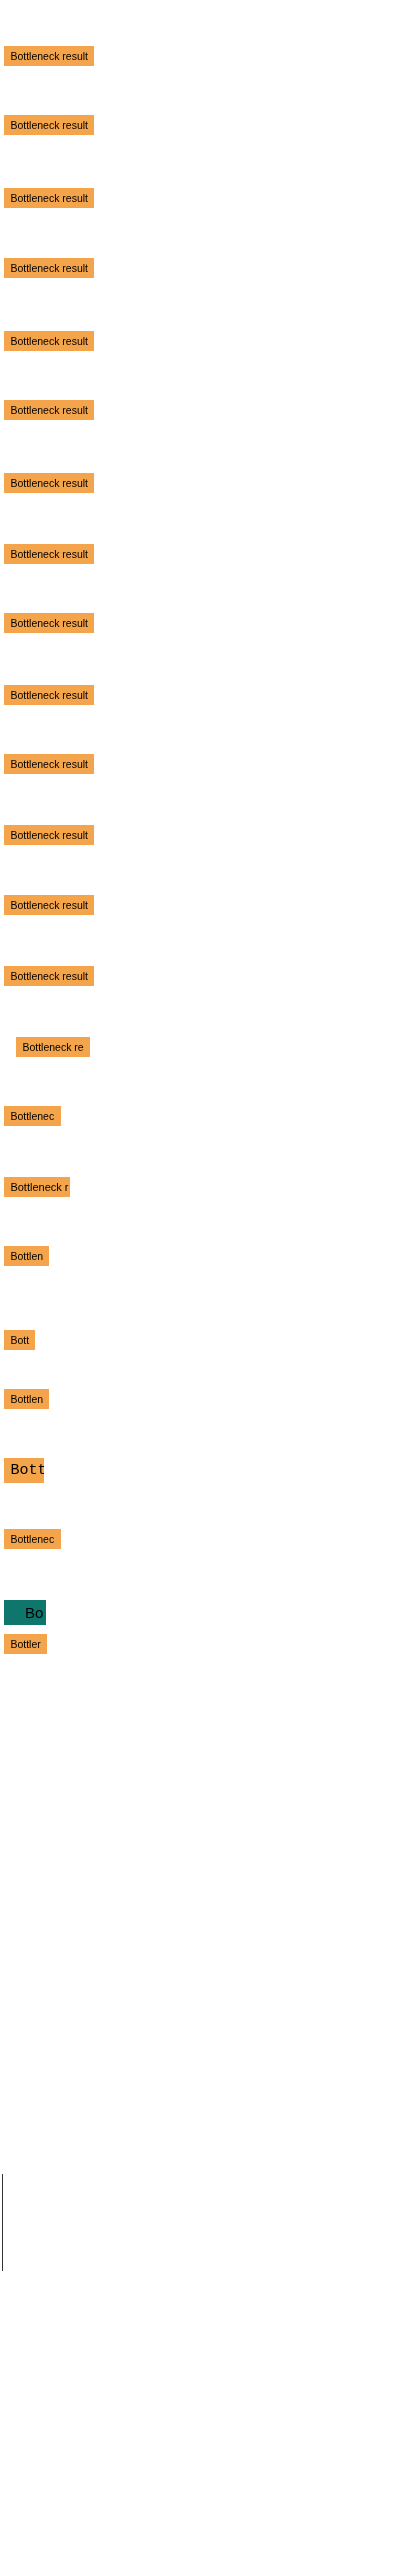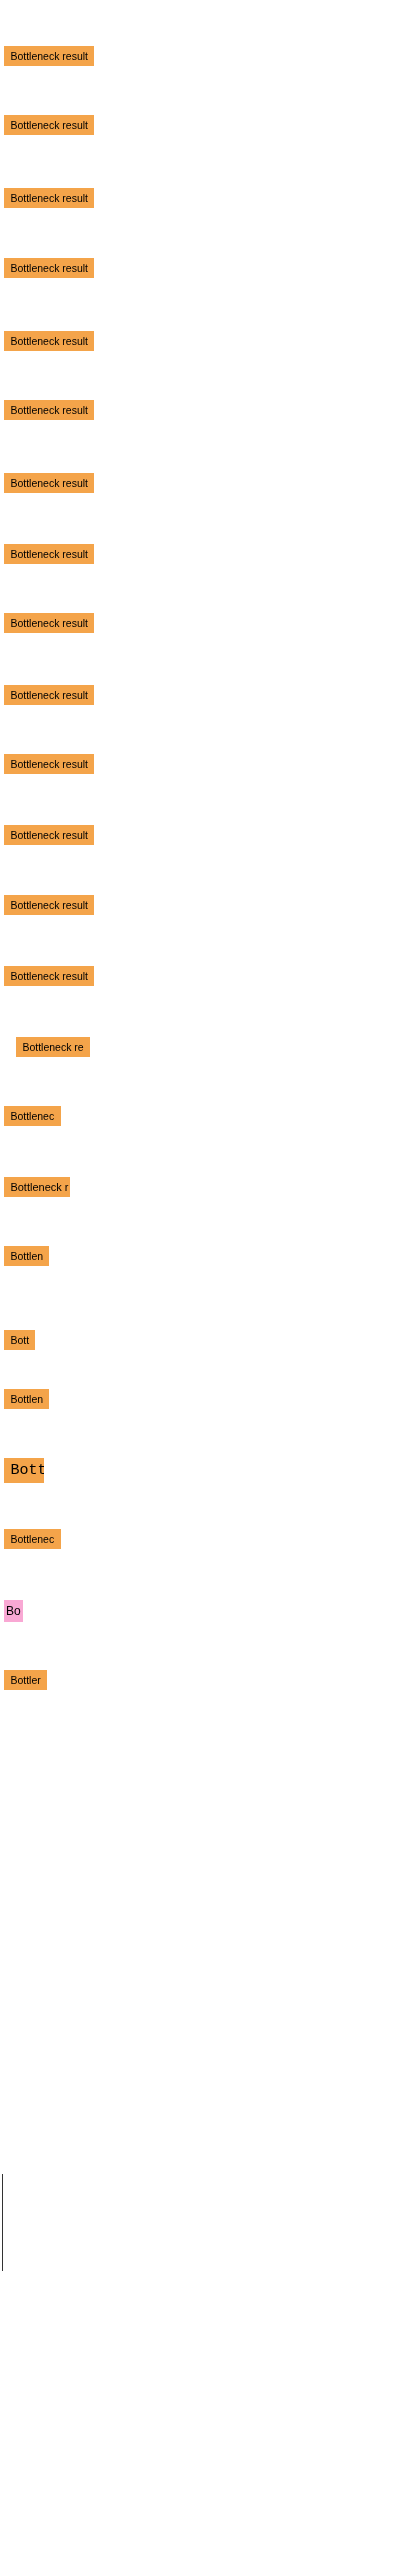--- a/index.html
+++ b/index.html
@@ -47,20 +47,20 @@
       <div style="position: absolute; top: 895px; left: 4px;"><span style="display: inline-block; background-color: rgb(244, 164, 74); color: rgb(0, 0, 0); font-size: 10.5px; padding: 4px 6.4px; max-width: 97px; overflow: hidden; white-space: nowrap;">Bottleneck result</span></div>
       <div style="position: absolute; top: 966px; left: 4px;"><span style="display: inline-block; background-color: rgb(244, 164, 74); color: rgb(0, 0, 0); font-size: 10.5px; padding: 4px 6.4px; max-width: 97px; overflow: hidden; white-space: nowrap;">Bottleneck result</span></div>
       <div style="position: absolute; top: 1037px; left: 16px; text-decoration: underline;"><span style="display: inline-block; background-color: rgb(244, 164, 74); color: rgb(0, 0, 0); font-size: 10.5px; padding: 4px 6.4px; max-width: 76px; overflow: hidden; white-space: nowrap;">Bottleneck re</span></div>
       <div style="position: absolute; top: 1106px; left: 4px;"><span style="display: inline-block; background-color: rgb(244, 164, 74); color: rgb(0, 0, 0); font-size: 10.5px; padding: 4px 6.4px; max-width: 58px; overflow: hidden; white-space: nowrap;">Bottlenec</span></div>
       <div style="position: absolute; top: 1177px; left: 4px;"><span style="display: inline-block; background-color: rgb(244, 164, 74); color: rgb(0, 0, 0); font-size: 11px; padding: 4px 6.4px; max-width: 66px; overflow: hidden; white-space: nowrap;">Bottleneck r</span></div>
       <div style="position: absolute; top: 1246px; left: 4px;"><span style="display: inline-block; background-color: rgb(244, 164, 74); color: rgb(0, 0, 0); font-size: 10.5px; padding: 4px 6.4px; max-width: 48px; overflow: hidden; white-space: nowrap;">Bottlen</span></div>
       <div style="position: absolute; top: 1318px; left: 4px; margin-top: 12px;"><span style="display: inline-block; background-color: rgb(244, 164, 74); color: rgb(0, 0, 0); font-size: 10.5px; padding: 4px 6.4px; max-width: 32px; overflow: hidden; white-space: nowrap;">Bott</span></div>
       <div style="position: absolute; top: 1389px; left: 4px;"><span style="display: inline-block; background-color: rgb(244, 164, 74); color: rgb(0, 0, 0); font-size: 10.5px; padding: 4px 6.4px; max-width: 48px; overflow: hidden; white-space: nowrap;">Bottlen</span></div>
       <div style="position: absolute; top: 1458px; left: 4px;"><span style="display: inline-block; background-color: rgb(244, 164, 74); color: rgb(0, 0, 0); font-size: 15px; padding: 4px 6.4px; max-width: 40px; overflow: hidden; white-space: nowrap; font-family: Liberation Mono, monospace;">Bottle</span></div>
       <div style="position: absolute; top: 1529px; left: 4px;"><span style="display: inline-block; background-color: rgb(244, 164, 74); color: rgb(0, 0, 0); font-size: 10.5px; padding: 4px 6.4px; max-width: 58px; overflow: hidden; white-space: nowrap;">Bottlenec</span></div>
-      <div style="position: absolute; top: 1600px; left: 4px;"><span style="display: inline-block; background-color: #f9a8d4; color: rgb(0, 0, 0); font-size: 12px; padding: 4px 2px; max-width: 20px; overflow: hidden; white-space: nowrap;">Bo</span></div>
-      <div style="position: absolute; top: 1670px; left: 4px;"><span style="display: inline-block; background-color: rgb(244, 164, 74); color: rgb(0, 0, 0); font-size: 10.5px; padding: 4px 6.4px; max-width: 44px; overflow: hidden; white-space: nowrap;">Bottler</span></div>
+      <div style="position: absolute; top: 1600px; left: 4px;"><span style="display: inline-block; background-color: #0f766e; color: rgb(0, 0, 0); font-size: 15px; padding: 4px 21px; max-width: 20px; overflow: hidden; white-space: nowrap;">Bo</span></div>
+      <div style="position: absolute; top: 1634px; left: 4px;"><span style="display: inline-block; background-color: rgb(244, 164, 74); color: rgb(0, 0, 0); font-size: 10.5px; padding: 4px 6.4px; max-width: 44px; overflow: hidden; white-space: nowrap;">Bottler</span></div>
     </div>
 
   <div style="position: absolute; left: 1.6px; top: 2174px; width: 0.8px; height: 97px; background-color: #333333;"></div>
 
 </div>
 
 
 </body></html>

